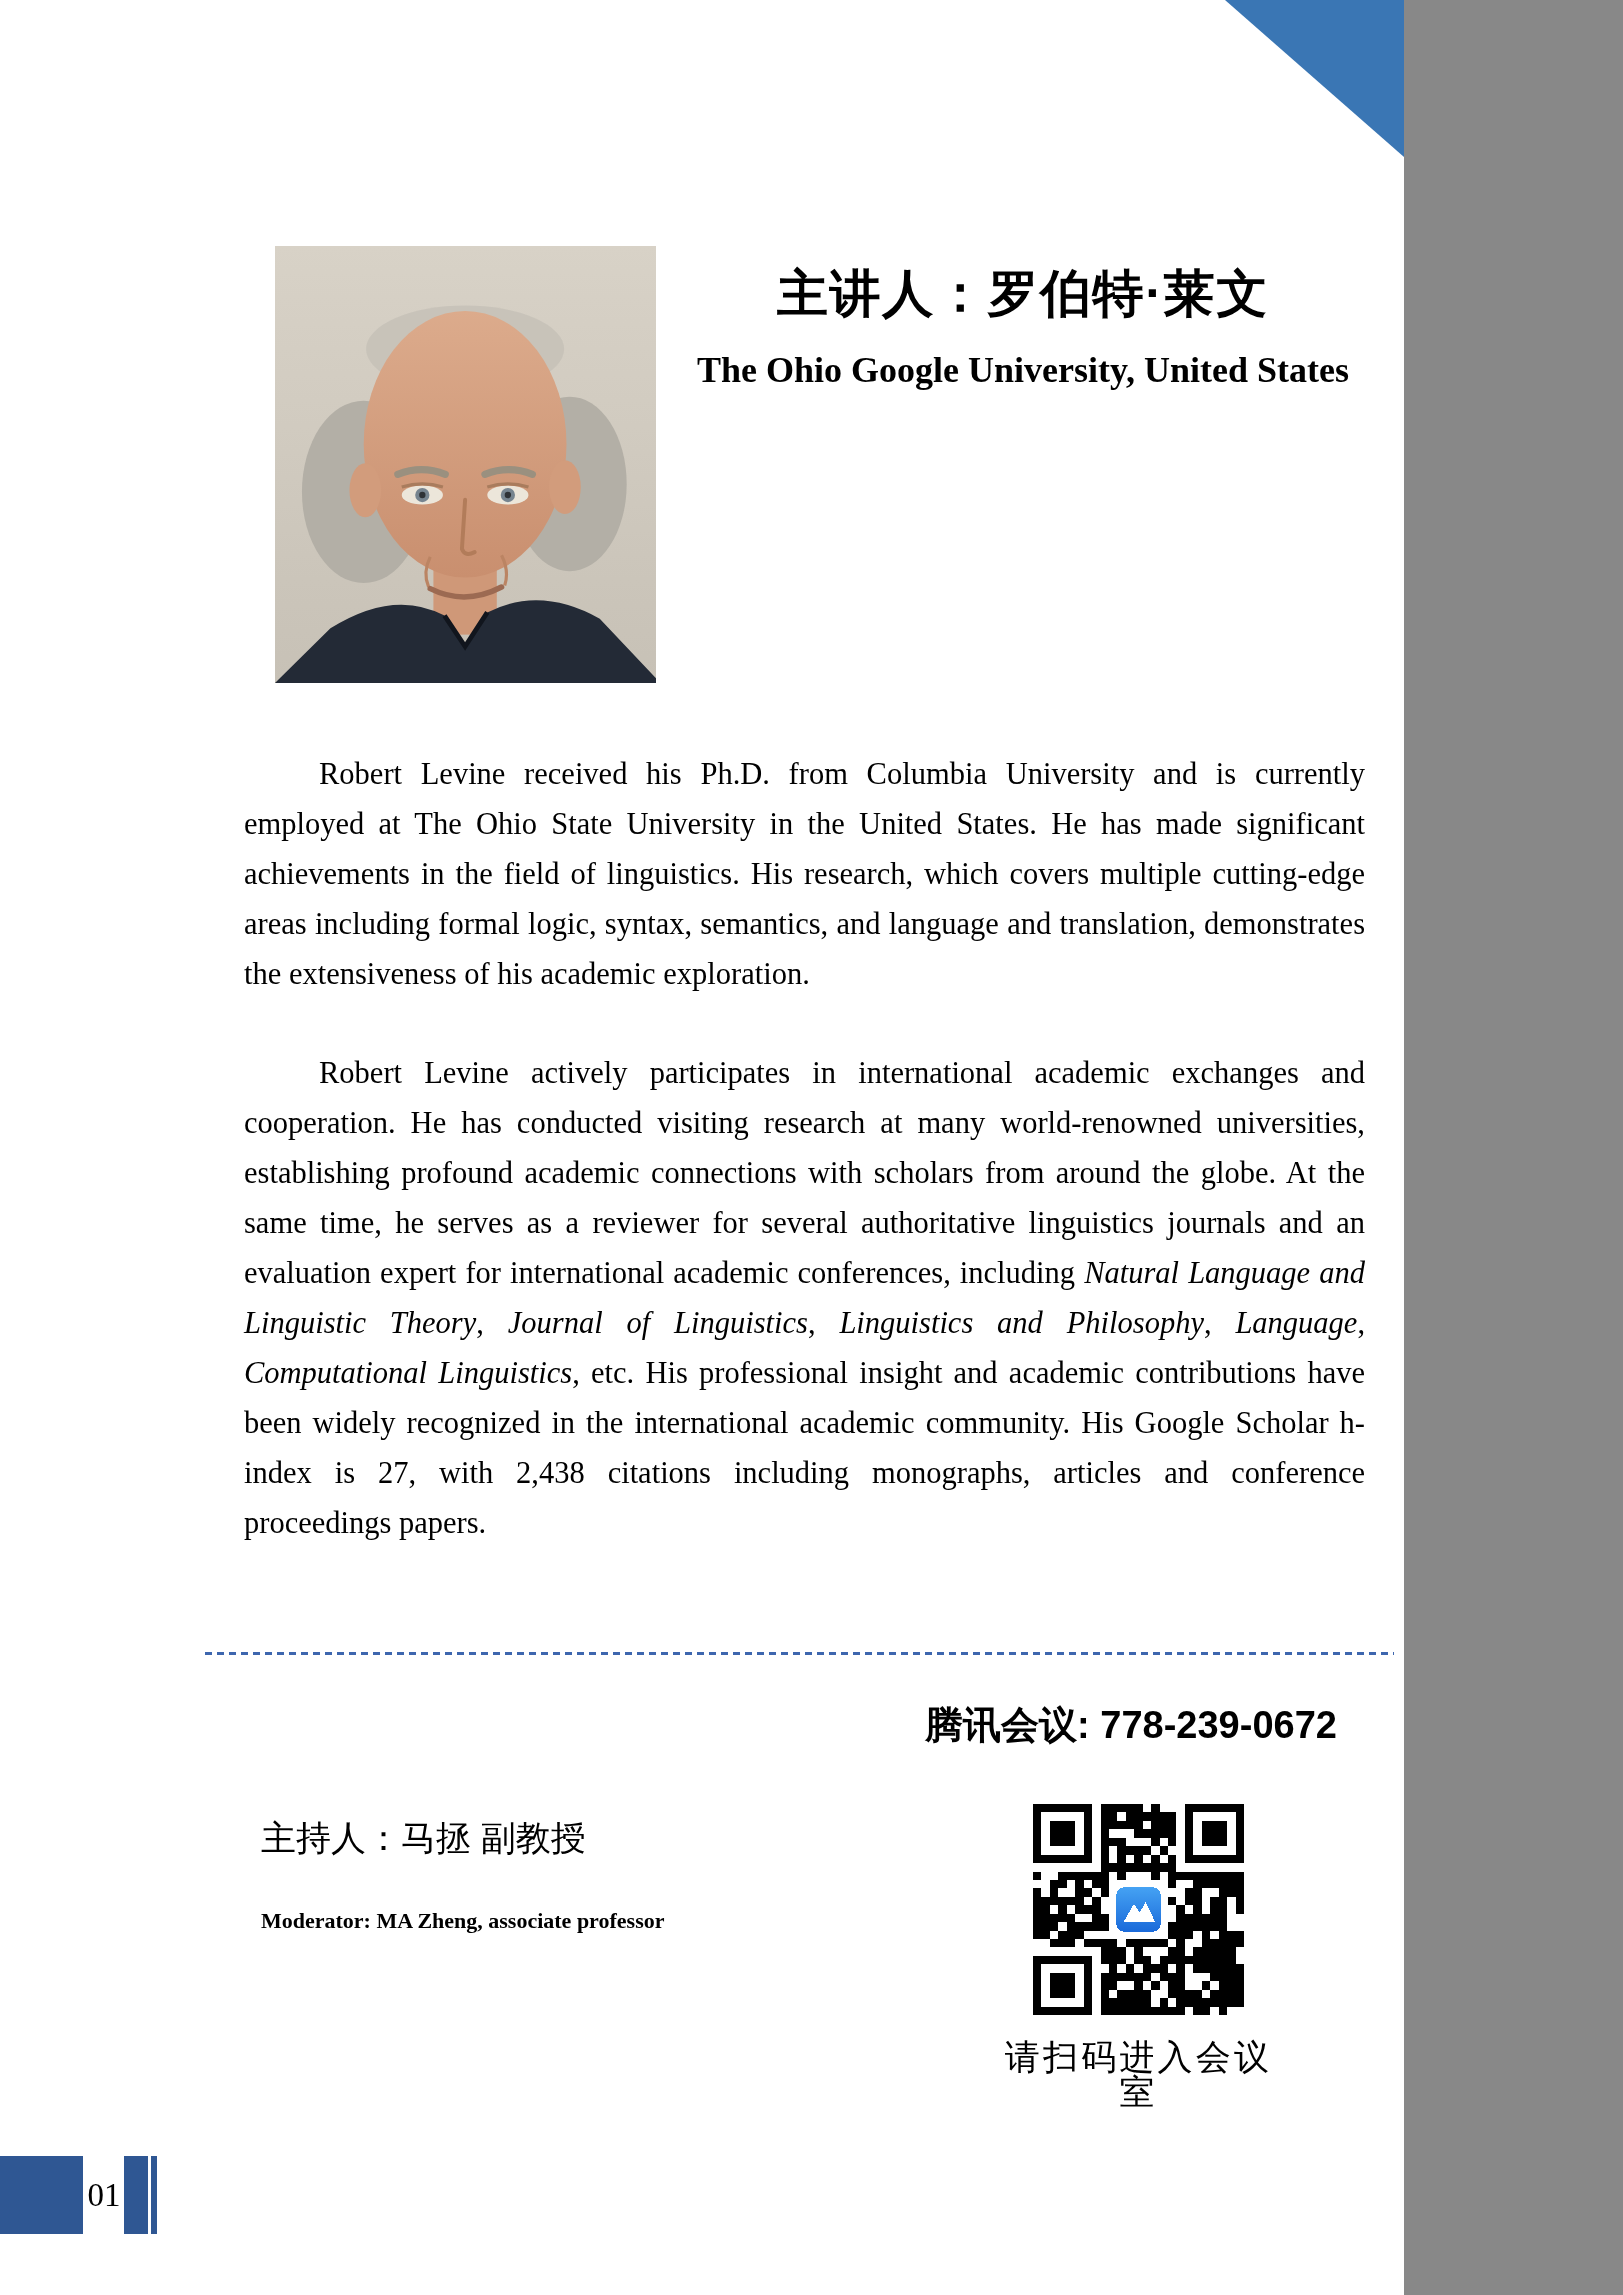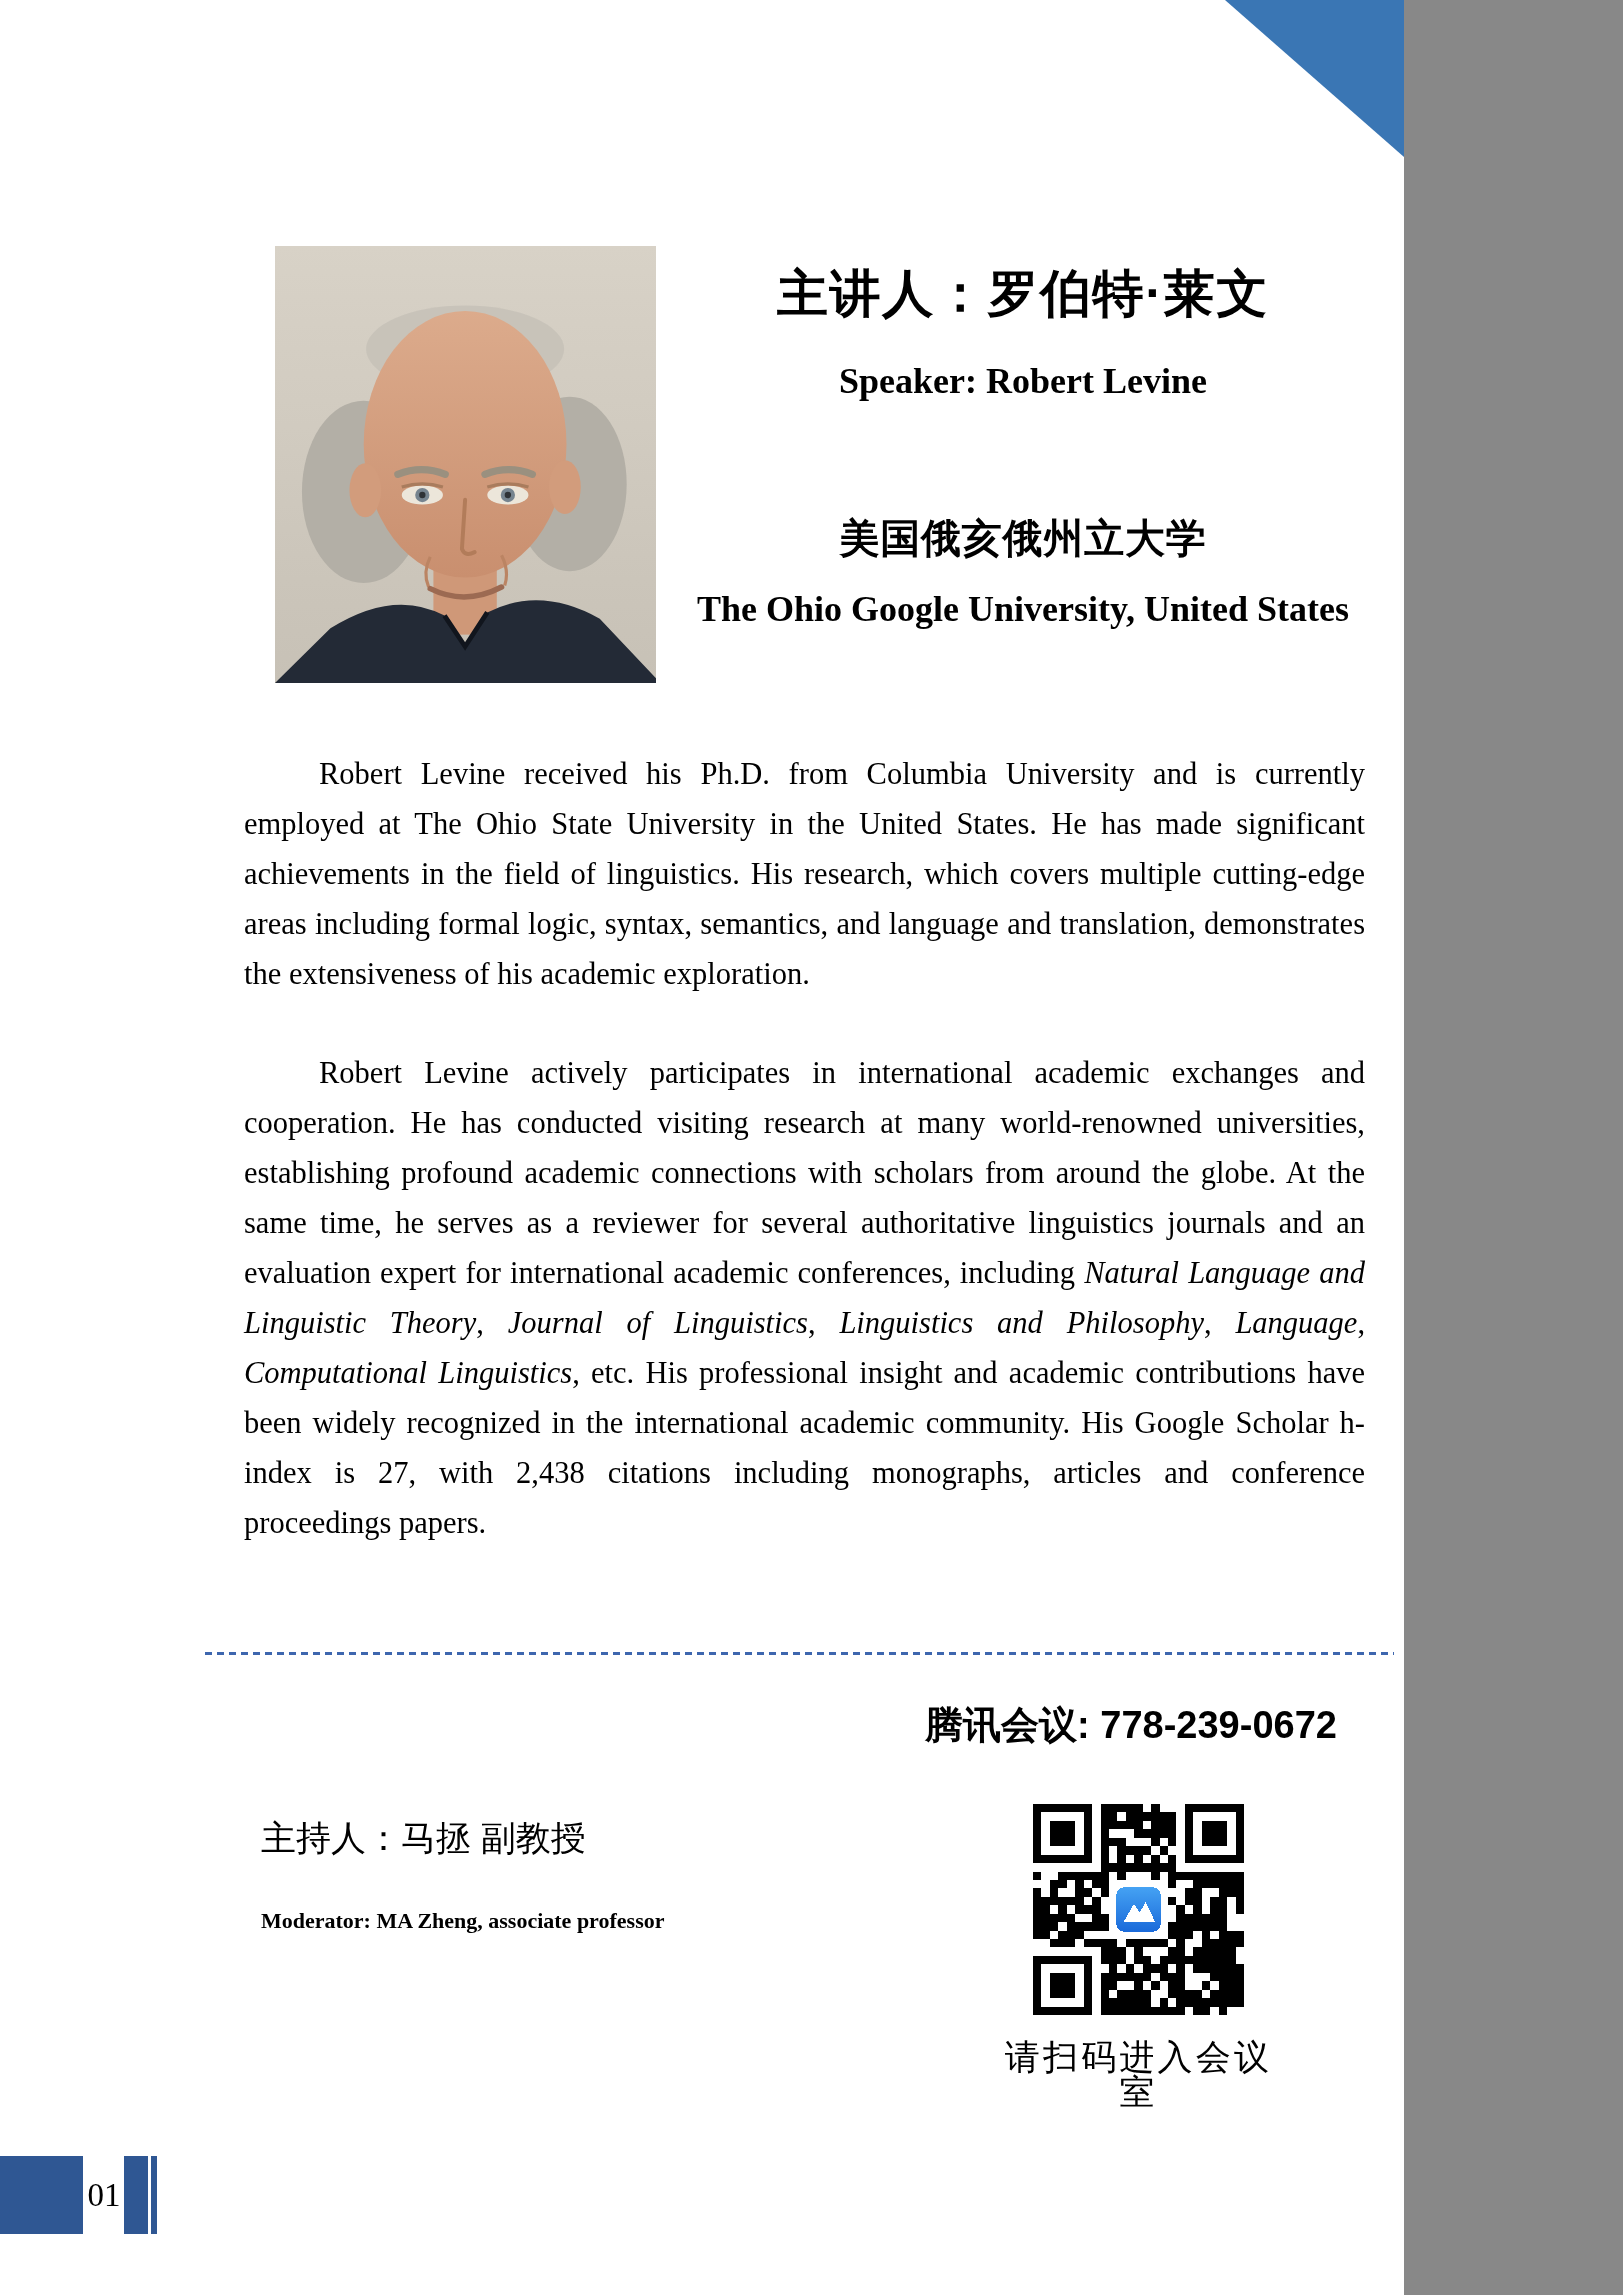--- a/index.html
+++ b/index.html
@@ -121,22 +121,20 @@
 
       <path d="M196 432 Q240 454 286 430" stroke="#9c6a52" stroke-width="7" fill="none" stroke-linecap="round"></path>
 
       <path d="M0 551 L70 482 Q150 432 214 466 L240 505 L268 462 Q335 428 410 470 L481 545 L481 551 Z" fill="#232a36"></path>
       <path d="M214 466 L240 505 L268 462" stroke="#11151d" stroke-width="6" fill="none"></path>
     </svg>
   </div>
 
   <div class="head-col">
     <div class="cn-title">主讲人：罗伯特·莱文</div>
-    <div class="en-speaker">Speaker: Robert Levine</div>
-    <div class="cn-univ">美国俄亥俄州立大学</div>
     <div class="en-univ">The Ohio Google University, United States</div>
   </div>
 
   <div class="bio">
     <p>Robert Levine received his Ph.D. from Columbia University and is currently employed at The Ohio State University in the United States. He has made significant achievements in the field of linguistics. His research, which covers multiple cutting-edge areas including formal logic, syntax, semantics, and language and translation, demonstrates the extensiveness of his academic exploration.</p>
     <p><span>Robert Levine actively participates in international academic exchanges and cooperation. He has conducted visiting research at many world-renowned universities, establishing profound academic connections with scholars from around the globe. At the same time, he serves as a reviewer for several authoritative linguistics journals and an evaluation expert for international academic conferences, including </span><span class="it">Natural Language and Linguistic Theory</span><span>, </span><span class="it">Journal of Linguistics</span><span>, </span><span class="it">Linguistics and Philosophy</span><span>, </span><span class="it">Language</span><span>, </span><span class="it">Computational Linguistics</span><span>, etc. His professional insight and academic contributions have been widely recognized in the international academic community. His Google Scholar h-index is 27, with 2,438 citations including monographs, articles and conference proceedings papers.</span></p>
   </div>
 
   <div class="dashes"></div>
 

